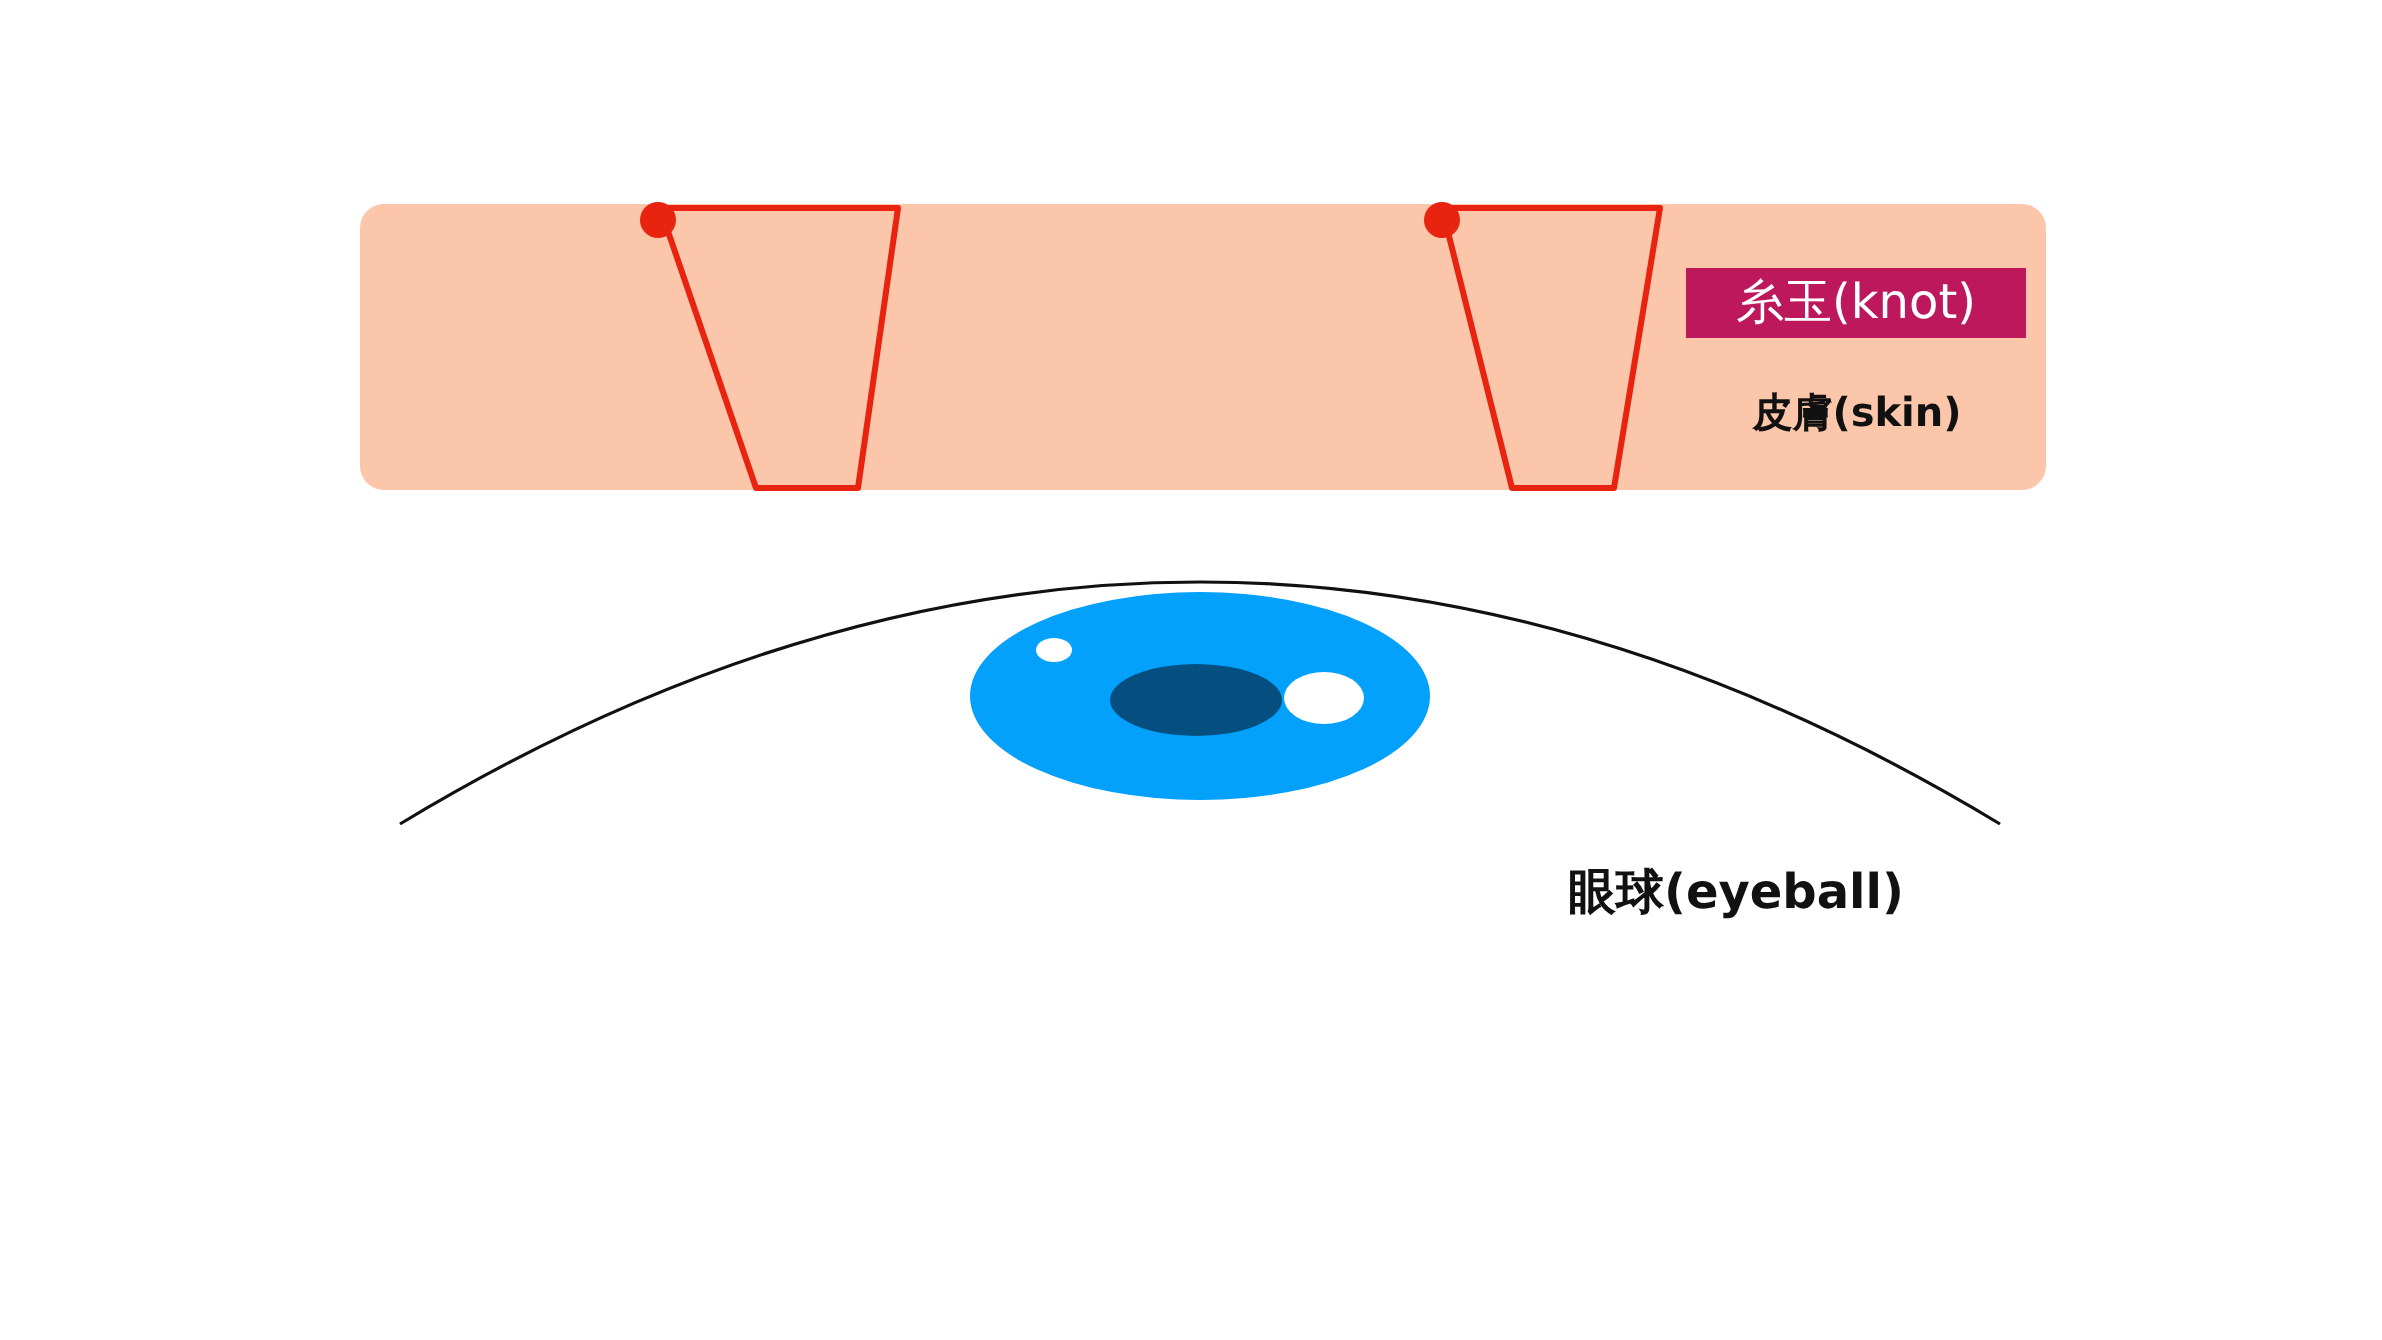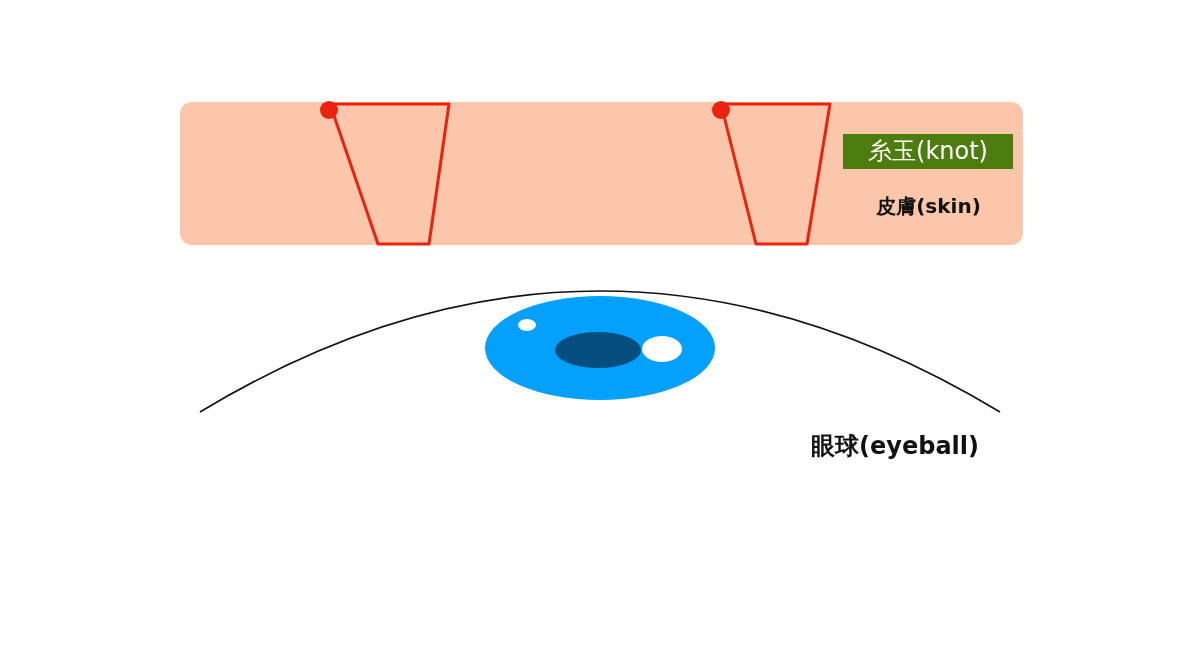--- a/index.html
+++ b/index.html
@@ -9,21 +9,21 @@
                  border-radius: 12px; }
     svg.layer { position: absolute; left: 0; top: 0; }
     .knot-label { position: absolute; left: 843px; top: 134px; width: 170px; height: 35px;
                   color: #ffffff; font-size: 24px; line-height: 35px; text-align: center;
                   white-space: nowrap; }
     .skin-label { position: absolute; left: 846px; top: 188px; width: 165px; height: 36px;
                   color: #111111; font-size: 20px; font-weight: bold; line-height: 36px;
                   text-align: center; white-space: nowrap; }
     .eyeball-label { position: absolute; left: 784px; top: 428px; width: 195px; height: 36px;
                      color: #111111; font-size: 24px; font-weight: bold; line-height: 36px;
-                     text-align: right; white-space: nowrap; }
+                     text-align: left; white-space: nowrap; }
   </style>
 </head>
 <body>
 
 <div class="skin-band" style="background:#fcc6ab;"></div>
 
 <svg class="layer" width="1191" height="670" viewBox="0 0 1191 670">
 
   <path d="M 200 412 Q 600 170 1000 412" fill="none" stroke="#111111" stroke-width="1.6"></path>
 
@@ -34,15 +34,15 @@
   <ellipse cx="662" cy="349" rx="20" ry="13" fill="#ffffff"></ellipse>
   <ellipse cx="527" cy="325" rx="9" ry="6" fill="#ffffff"></ellipse>
 
   <polygon points="330,104 449,104 429,244 378,244" fill="none" stroke="#e8230f" stroke-width="3" stroke-linejoin="round"></polygon>
   <circle cx="329" cy="110" r="9" fill="#e8230f"></circle>
 
   <polygon points="721,104 830,104 807,244 756,244" fill="none" stroke="#e8230f" stroke-width="3" stroke-linejoin="round"></polygon>
   <circle cx="721" cy="110" r="9" fill="#e8230f"></circle>
 </svg>
 
-<div class="knot-label" style="background:#4d7c0f;">糸玉(knot)</div>
+<div class="knot-label" style="background:#be185d;">糸玉(knot)</div>
 <div class="skin-label">皮膚(skin)</div>
 <div class="eyeball-label">眼球(eyeball)</div>
 
 </body></html>

